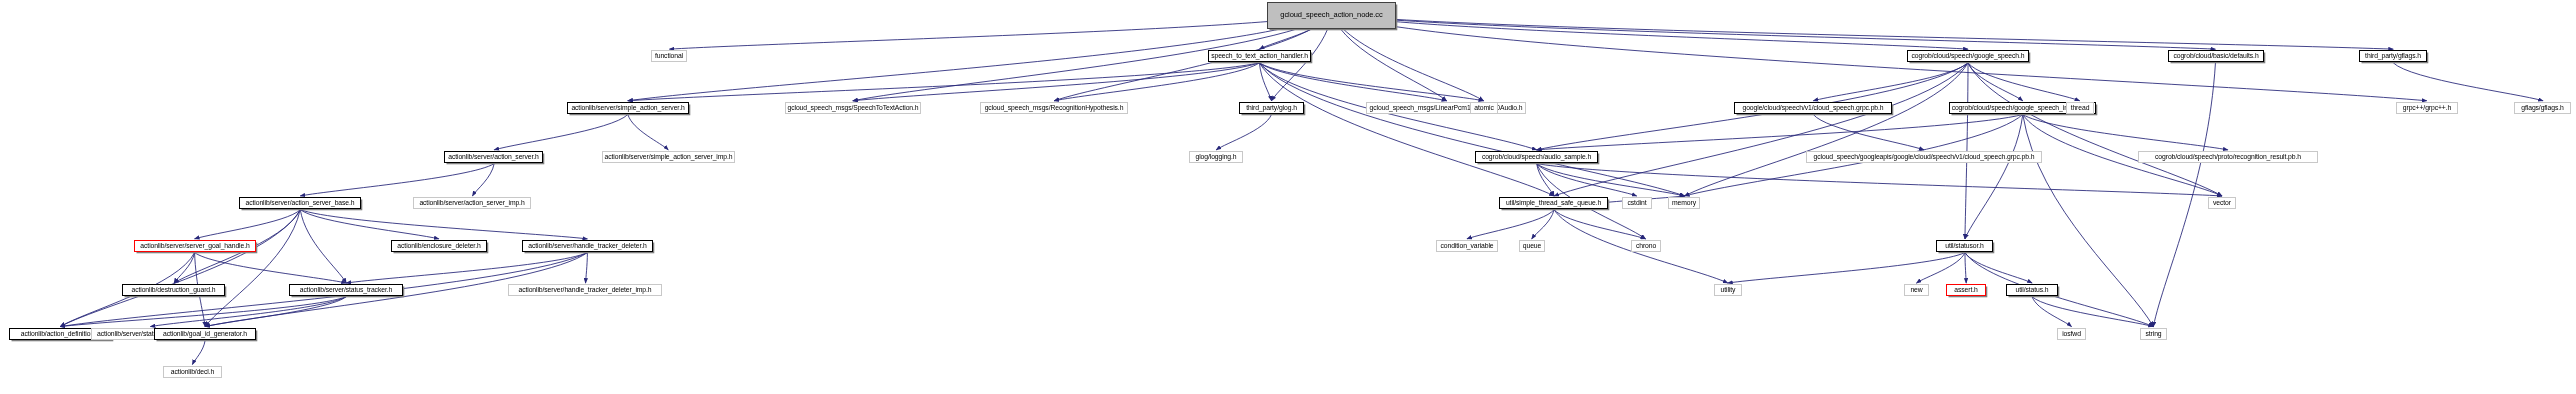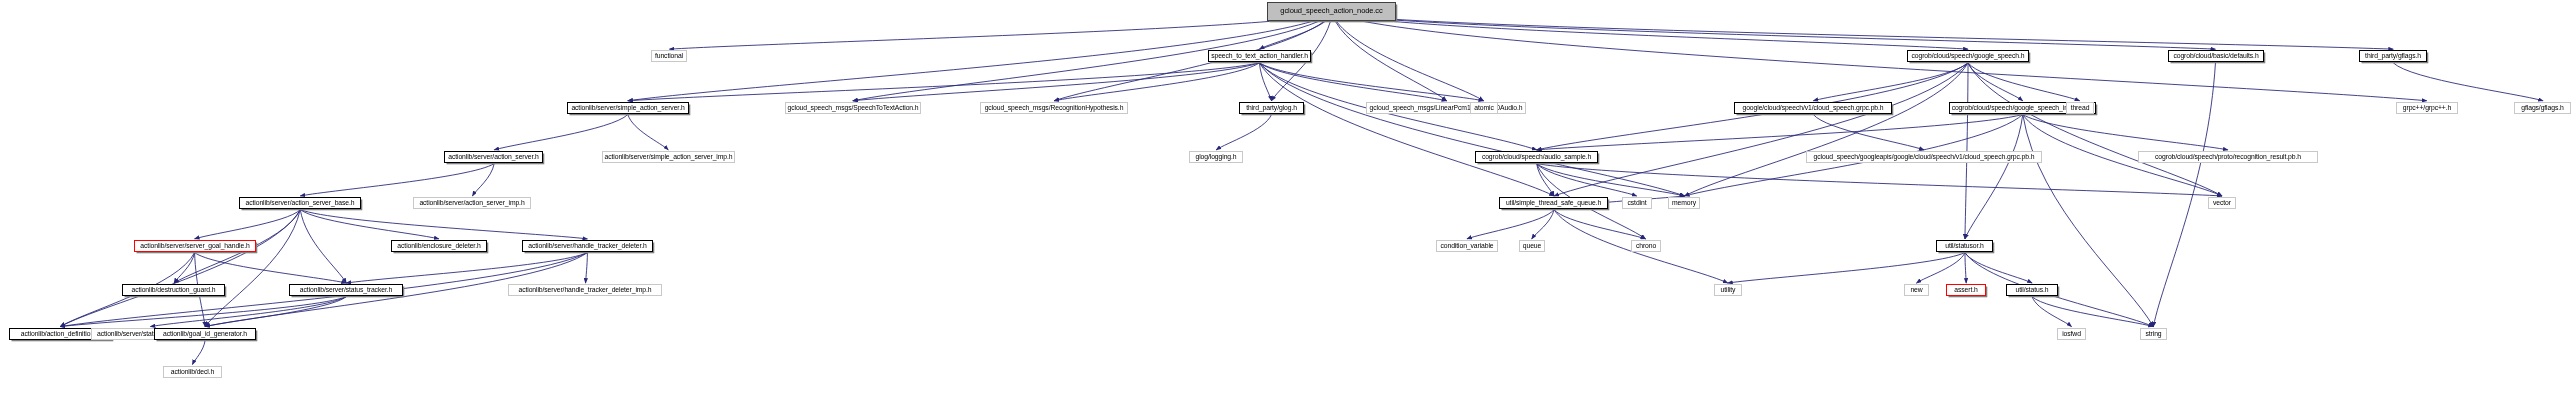--- a/index.html
+++ b/index.html
@@ -138,21 +138,21 @@
         <path d="M3161,406 C3197.36,459.55 3409.46,501.2 3464,525" marker-end="url(#arrow)"></path>
         <path d="M557,477 C501.8,498.6 179.8,515.4 97,525" marker-end="url(#arrow)"></path>
         <path d="M557,477 C519.2,498.6 298.7,515.4 242,525" marker-end="url(#arrow)"></path>
         <path d="M557,477 C529.76,498.6 370.86,515.4 330,525" marker-end="url(#arrow)"></path>
         <path d="M3269,477 C3276.62,498.6 3321.07,515.4 3332.5,525" marker-end="url(#arrow)"></path>
         <path d="M3269,477 C3292.4,498.6 3428.9,515.4 3464,525" marker-end="url(#arrow)"></path>
         <path d="M330,547 C327.54,564.55 313.19,578.2 309.5,586" marker-end="url(#arrow)"></path>
       </g>
   </svg>
   <div id="node-layer">
-      <div class="node root" title="gcloud_speech_action_node.cc" style="left: 1267px; top: 1.9px; width: 129px; height: 19px; text-align: right;">
+      <div class="node root" title="gcloud_speech_action_node.cc" style="left: 1267px; top: 1.9px; width: 129px; height: 27px; text-align: right;">
         <span>gcloud_speech_action_node.cc</span>
       </div>
       <div class="node sys" title="functional" style="left: 651px; top: 50px; width: 36px; height: 11.8px;">
         <span>functional</span>
       </div>
       <div class="node doc" title="speech_to_text_action_handler.h" style="left: 1208px; top: 50px; width: 103px; height: 11.8px;">
         <span>speech_to_text_action_handler.h</span>
       </div>
       <div class="node doc" title="cogrob/cloud/speech/google_speech.h" style="left: 1907px; top: 50px; width: 122px; height: 11.8px;">
         <span>cogrob/cloud/speech/google_speech.h</span>

